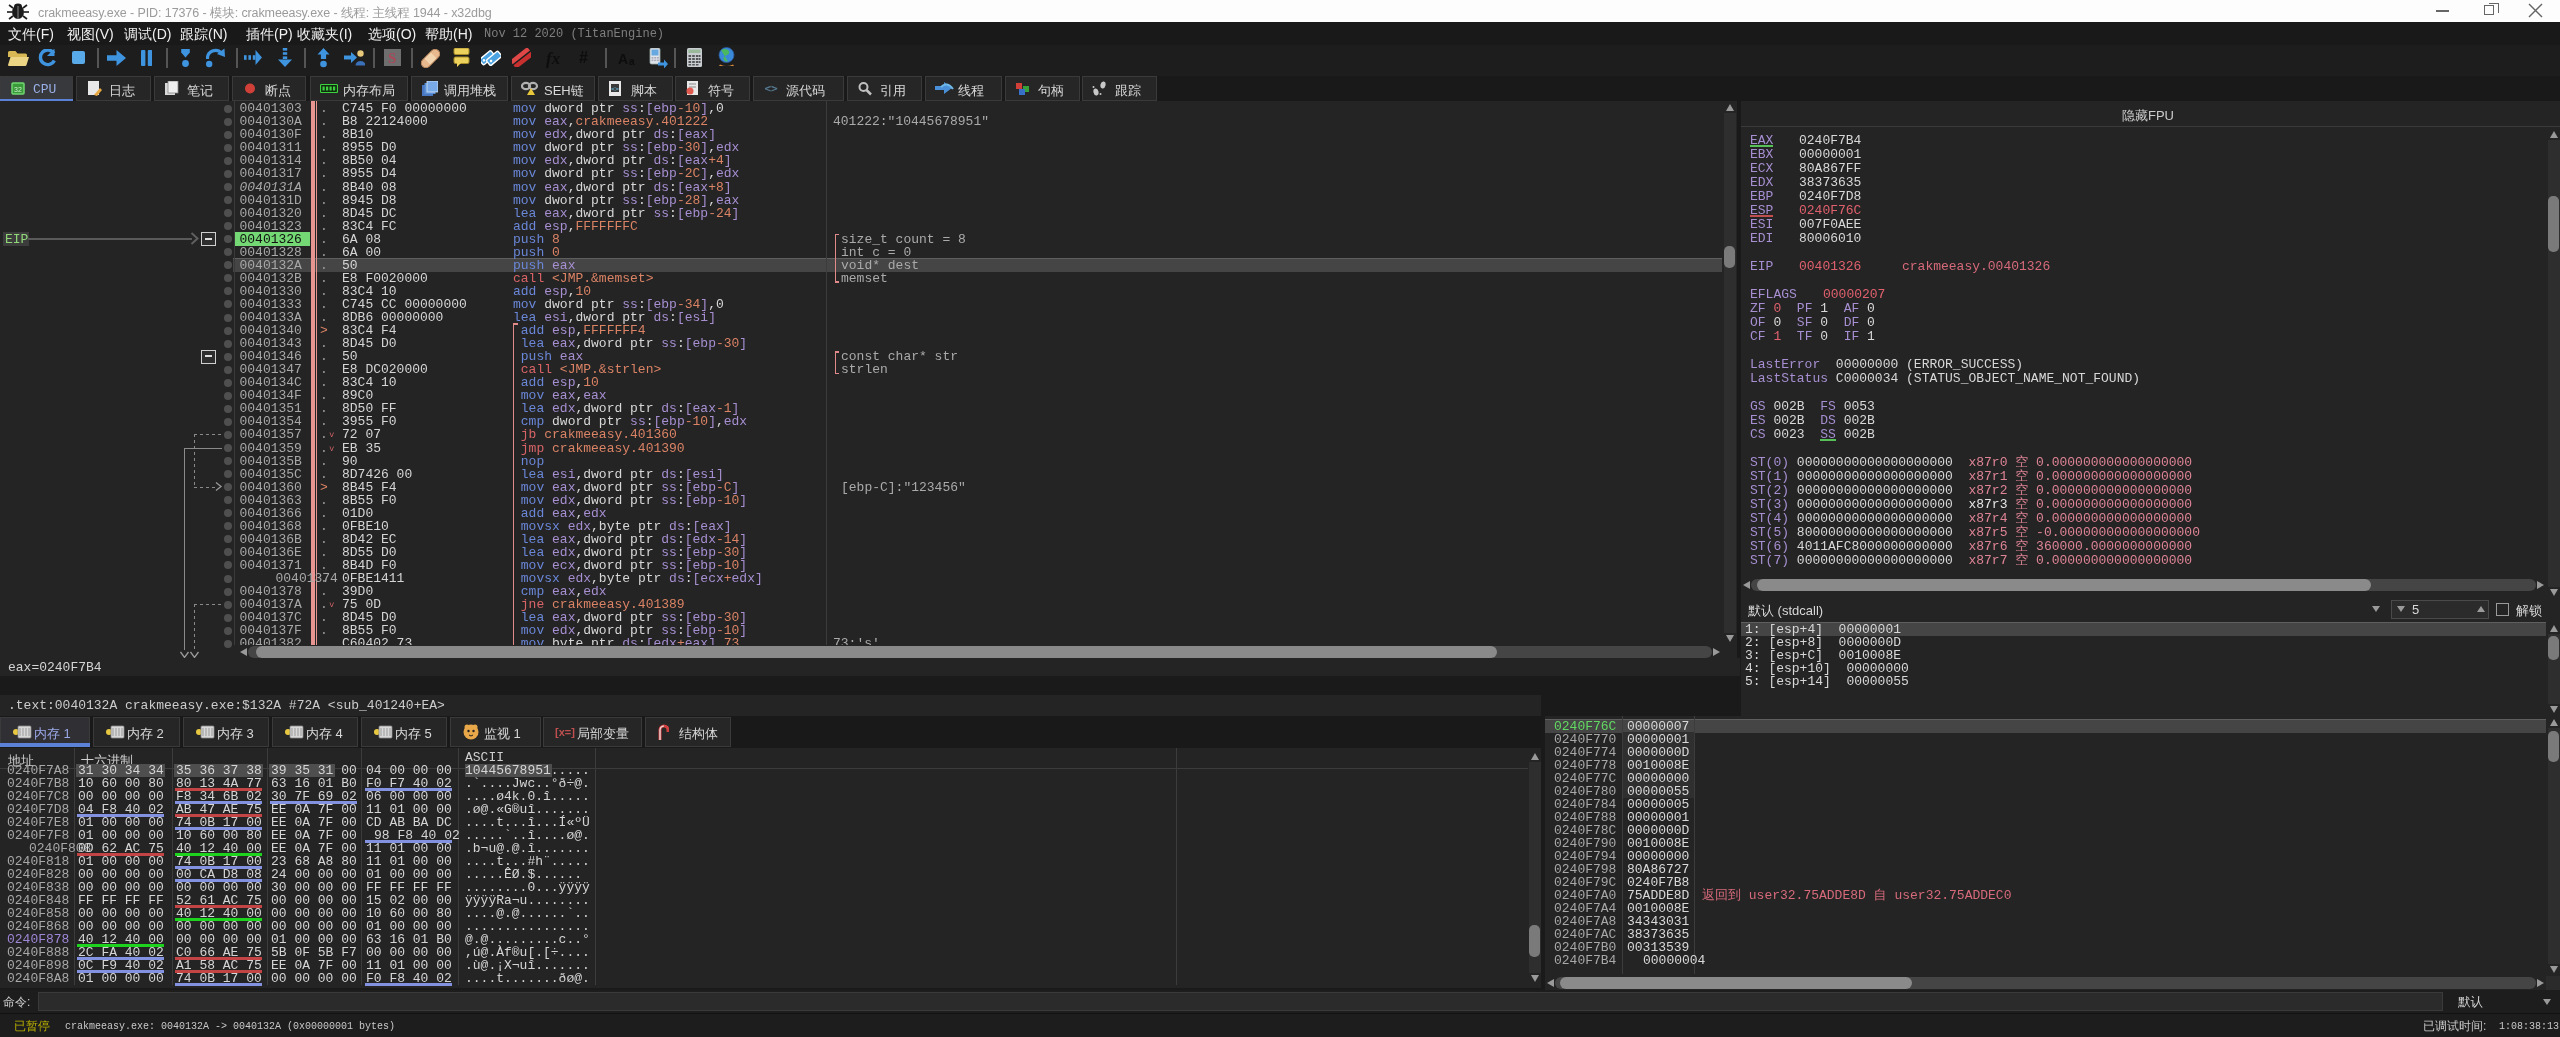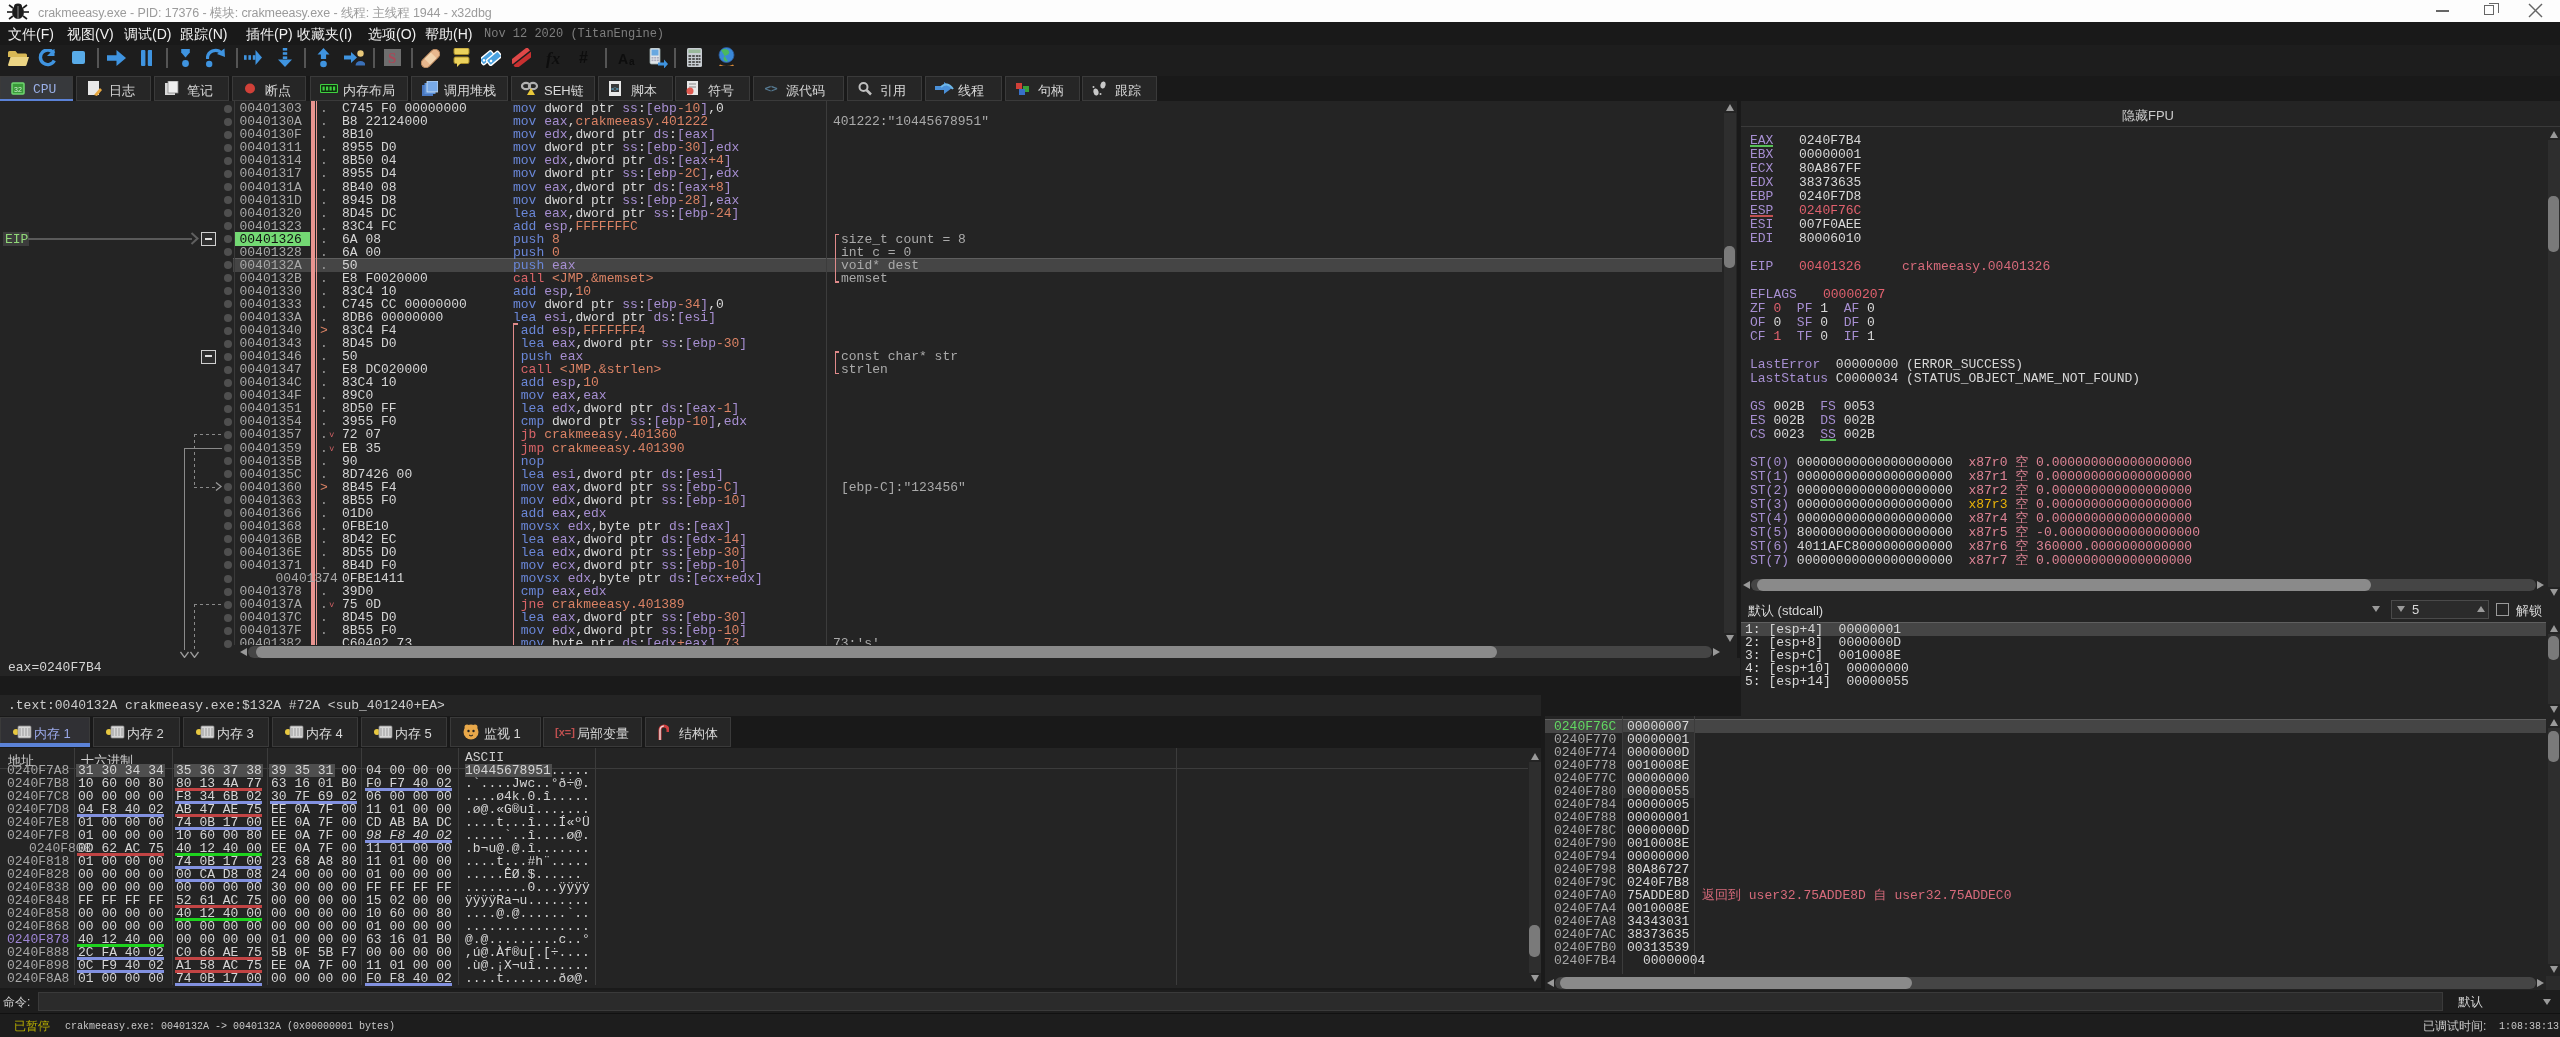--- a/index.html
+++ b/index.html
@@ -312,21 +312,21 @@
 <div class="m" style="left:239.5px;top:154.4px;color:#a8a8a8;">00401314</div>
 <div class="m" style="left:320px;top:154.4px;color:#9a9a9a;">.</div>
 <div class="m" style="left:342px;top:154.4px;color:#d5d5d5;">8B50 04</div>
 <div class="m" style="left:513px;top:154.4px;"><i style="color:#6a87d8">mov</i> <i style="color:#a78fd2">edx</i><i style="color:#d8d8d8">,</i><i style="color:#d8d8d8">dword</i> <i style="color:#d8d8d8">ptr</i> <i style="color:#a78fd2">ds</i><i style="color:#d8d8d8">:</i><i style="color:#a78fd2">[</i><i style="color:#a78fd2">eax</i><i style="color:#db8365">+</i><i style="color:#db8365">4</i><i style="color:#a78fd2">]</i></div>
 <div style="position:absolute;left:224px;top:169.95px;width:8px;height:8px;border-radius:50%;background:#4f4f4f"></div>
 <div class="m" style="left:239.5px;top:167.45px;color:#a8a8a8;">00401317</div>
 <div class="m" style="left:320px;top:167.45px;color:#9a9a9a;">.</div>
 <div class="m" style="left:342px;top:167.45px;color:#d5d5d5;">8955 D4</div>
 <div class="m" style="left:513px;top:167.45px;"><i style="color:#6a87d8">mov</i> <i style="color:#d8d8d8">dword</i> <i style="color:#d8d8d8">ptr</i> <i style="color:#a78fd2">ss</i><i style="color:#d8d8d8">:</i><i style="color:#a78fd2">[</i><i style="color:#a78fd2">ebp</i><i style="color:#db8365">-</i><i style="color:#db8365">2C</i><i style="color:#a78fd2">]</i><i style="color:#d8d8d8">,</i><i style="color:#a78fd2">edx</i></div>
 <div style="position:absolute;left:224px;top:183.0px;width:8px;height:8px;border-radius:50%;background:#4f4f4f"></div>
-<div class="m" style="left:239.5px;top:180.5px;color:#a8a8a8;">0040131A</div>
+<div class="m" style="left:239.5px;top:180.5px;color:#a8a8a8;font-style:italic;">0040131A</div>
 <div class="m" style="left:320px;top:180.5px;color:#9a9a9a;">.</div>
 <div class="m" style="left:342px;top:180.5px;color:#d5d5d5;">8B40 08</div>
 <div class="m" style="left:513px;top:180.5px;"><i style="color:#6a87d8">mov</i> <i style="color:#a78fd2">eax</i><i style="color:#d8d8d8">,</i><i style="color:#d8d8d8">dword</i> <i style="color:#d8d8d8">ptr</i> <i style="color:#a78fd2">ds</i><i style="color:#d8d8d8">:</i><i style="color:#a78fd2">[</i><i style="color:#a78fd2">eax</i><i style="color:#db8365">+</i><i style="color:#db8365">8</i><i style="color:#a78fd2">]</i></div>
 <div style="position:absolute;left:224px;top:196.05px;width:8px;height:8px;border-radius:50%;background:#4f4f4f"></div>
 <div class="m" style="left:239.5px;top:193.55px;color:#a8a8a8;">0040131D</div>
 <div class="m" style="left:320px;top:193.55px;color:#9a9a9a;">.</div>
 <div class="m" style="left:342px;top:193.55px;color:#d5d5d5;">8945 D8</div>
 <div class="m" style="left:513px;top:193.55px;"><i style="color:#6a87d8">mov</i> <i style="color:#d8d8d8">dword</i> <i style="color:#d8d8d8">ptr</i> <i style="color:#a78fd2">ss</i><i style="color:#d8d8d8">:</i><i style="color:#a78fd2">[</i><i style="color:#a78fd2">ebp</i><i style="color:#db8365">-</i><i style="color:#db8365">28</i><i style="color:#a78fd2">]</i><i style="color:#d8d8d8">,</i><i style="color:#a78fd2">eax</i></div>
 <div style="position:absolute;left:224px;top:209.10000000000002px;width:8px;height:8px;border-radius:50%;background:#4f4f4f"></div>
 <div class="m" style="left:239.5px;top:206.60000000000002px;color:#a8a8a8;">00401320</div>
@@ -687,21 +687,21 @@
 <div class="m" style="left:78px;top:816.2px;color:#d5d5d5;">01 00 00 00</div>
 <div class="m" style="left:176px;top:816.2px;color:#d5d5d5;">74 0B 17 00</div>
 <div class="m" style="left:271px;top:816.2px;color:#d5d5d5;">EE 0A 7F 00</div>
 <div class="m" style="left:366px;top:816.2px;color:#d5d5d5;">CD AB BA DC</div>
 <div style="position:absolute;left:175px;top:827.4000000000001px;width:87px;height:2.2px;background:#8291e0"></div>
 <div class="m" style="left:465px;top:816.2px;color:#d5d5d5;">....t...î...Í«ºÜ</div>
 <div class="m" style="left:7px;top:829.2px;color:#a8a8a8;">0240F7F8</div>
 <div class="m" style="left:78px;top:829.2px;color:#d5d5d5;">01 00 00 00</div>
 <div class="m" style="left:176px;top:829.2px;color:#d5d5d5;">10 60 00 80</div>
 <div class="m" style="left:271px;top:829.2px;color:#d5d5d5;">EE 0A 7F 00</div>
-<div class="m" style="left:366px;top:829.2px;color:#d5d5d5;font-style:italic;">98 F8 40 02</div>
+<div class="m" style="left:374px;top:829.2px;color:#d5d5d5;">98 F8 40 02</div>
 <div style="position:absolute;left:365px;top:840.4000000000001px;width:87px;height:2.2px;background:#8291e0"></div>
 <div class="m" style="left:465px;top:829.2px;color:#d5d5d5;">.....`..î....ø@.</div>
 <div class="m" style="left:7px;top:842.2px;color:#a8a8a8;margin-left:22px;">0240F808</div>
 <div class="m" style="left:78px;top:842.2px;color:#d5d5d5;">0D 62 AC 75</div>
 <div class="m" style="left:176px;top:842.2px;color:#d5d5d5;">40 12 40 00</div>
 <div class="m" style="left:271px;top:842.2px;color:#d5d5d5;">EE 0A 7F 00</div>
 <div class="m" style="left:366px;top:842.2px;color:#d5d5d5;">11 01 00 00</div>
 <div style="position:absolute;left:77px;top:853.4000000000001px;width:87px;height:2.2px;background:#c24444"></div>
 <div style="position:absolute;left:175px;top:853.4000000000001px;width:87px;height:2.2px;background:#1ed31e"></div>
 <div class="m" style="left:465px;top:842.2px;color:#d5d5d5;">.b¬u@.@.î.......</div>
@@ -811,21 +811,21 @@
 <div class="m" style="left:1750px;top:329.5px;"><i style="color:#a78fd2">CF</i> <i style="color:#e0616e">1</i>  <i style="color:#a78fd2">TF</i> <i style="color:#d8d8d8">0</i>  <i style="color:#a78fd2">IF</i> <i style="color:#d8d8d8">1</i>  </div>
 <div class="m" style="left:1750px;top:357.5px;"><i style="color:#a78fd2">LastError</i>  <i style="color:#d8d8d8">00000000 (ERROR_SUCCESS)</i></div>
 <div class="m" style="left:1750px;top:371.5px;"><i style="color:#a78fd2">LastStatus</i> <i style="color:#d8d8d8">C0000034 (STATUS_OBJECT_NAME_NOT_FOUND)</i></div>
 <div class="m" style="left:1750px;top:399.5px;"><i style="color:#a78fd2">GS</i> <i style="color:#d8d8d8">002B</i>  <i style="color:#a78fd2">FS</i> <i style="color:#d8d8d8">0053</i></div>
 <div class="m" style="left:1750px;top:413.5px;"><i style="color:#a78fd2">ES</i> <i style="color:#d8d8d8">002B</i>  <i style="color:#a78fd2">DS</i> <i style="color:#d8d8d8">002B</i></div>
 <div class="m" style="left:1750px;top:427.5px;"><i style="color:#a78fd2">CS</i> <i style="color:#d8d8d8">0023</i>  <i style="color:#a78fd2">SS</i> <i style="color:#d8d8d8">002B</i></div>
 <div style="position:absolute;left:1820.2px;top:439.0px;width:15.6px;height:1.6px;background:#58c058"></div>
 <div class="m" style="left:1750px;top:455.5px;"><i style="color:#a78fd2">ST(0)</i> <i style="color:#d8d8d8">00000000000000000000</i>  <i style="color:#de8495">x87r0</i> <i style="color:#de8495">空</i> <i style="color:#de8495">0.000000000000000000</i></div>
 <div class="m" style="left:1750px;top:469.5px;"><i style="color:#a78fd2">ST(1)</i> <i style="color:#d8d8d8">00000000000000000000</i>  <i style="color:#de8495">x87r1</i> <i style="color:#de8495">空</i> <i style="color:#de8495">0.000000000000000000</i></div>
 <div class="m" style="left:1750px;top:483.5px;"><i style="color:#a78fd2">ST(2)</i> <i style="color:#d8d8d8">00000000000000000000</i>  <i style="color:#de8495">x87r2</i> <i style="color:#de8495">空</i> <i style="color:#de8495">0.000000000000000000</i></div>
-<div class="m" style="left:1750px;top:497.5px;"><i style="color:#a78fd2">ST(3)</i> <i style="color:#d8d8d8">00000000000000000000</i>  <i style="color:#eab308">x87r3</i> <i style="color:#de8495">空</i> <i style="color:#de8495">0.000000000000000000</i></div>
+<div class="m" style="left:1750px;top:497.5px;"><i style="color:#a78fd2">ST(3)</i> <i style="color:#d8d8d8">00000000000000000000</i>  <i style="color:#e5e5e5">x87r3</i> <i style="color:#de8495">空</i> <i style="color:#de8495">0.000000000000000000</i></div>
 <div class="m" style="left:1750px;top:511.5px;"><i style="color:#a78fd2">ST(4)</i> <i style="color:#d8d8d8">00000000000000000000</i>  <i style="color:#de8495">x87r4</i> <i style="color:#de8495">空</i> <i style="color:#de8495">0.000000000000000000</i></div>
 <div class="m" style="left:1750px;top:525.5px;"><i style="color:#a78fd2">ST(5)</i> <i style="color:#d8d8d8">80000000000000000000</i>  <i style="color:#de8495">x87r5</i> <i style="color:#de8495">空</i> <i style="color:#de8495">-0.000000000000000000</i></div>
 <div class="m" style="left:1750px;top:539.5px;"><i style="color:#a78fd2">ST(6)</i> <i style="color:#d8d8d8">4011AFC8000000000000</i>  <i style="color:#de8495">x87r6</i> <i style="color:#de8495">空</i> <i style="color:#de8495">360000.0000000000000</i></div>
 <div class="m" style="left:1750px;top:553.5px;"><i style="color:#a78fd2">ST(7)</i> <i style="color:#d8d8d8">00000000000000000000</i>  <i style="color:#de8495">x87r7</i> <i style="color:#de8495">空</i> <i style="color:#de8495">0.000000000000000000</i></div>
 <div style="position:absolute;left:1741px;top:578px;width:805px;height:13px;background:#242424"></div>
 <div style="position:absolute;left:1751px;top:578.5px;width:785px;height:12px;background:#454545;border-radius:6px"></div>
 <div class="tri" style="left:1743px;top:581px;border-right:7px solid #9a9a9a;border-top:4px solid transparent;border-bottom:4px solid transparent"></div>
 <div class="tri" style="left:2537px;top:581px;border-left:7px solid #9a9a9a;border-top:4px solid transparent;border-bottom:4px solid transparent"></div>
 <div style="position:absolute;left:1757px;top:578.5px;width:614px;height:12px;background:#8a8a8a;border-radius:6px"></div>
 <div style="position:absolute;left:2547.5px;top:140px;width:12px;height:447px;background:#2e2e2e"></div>

